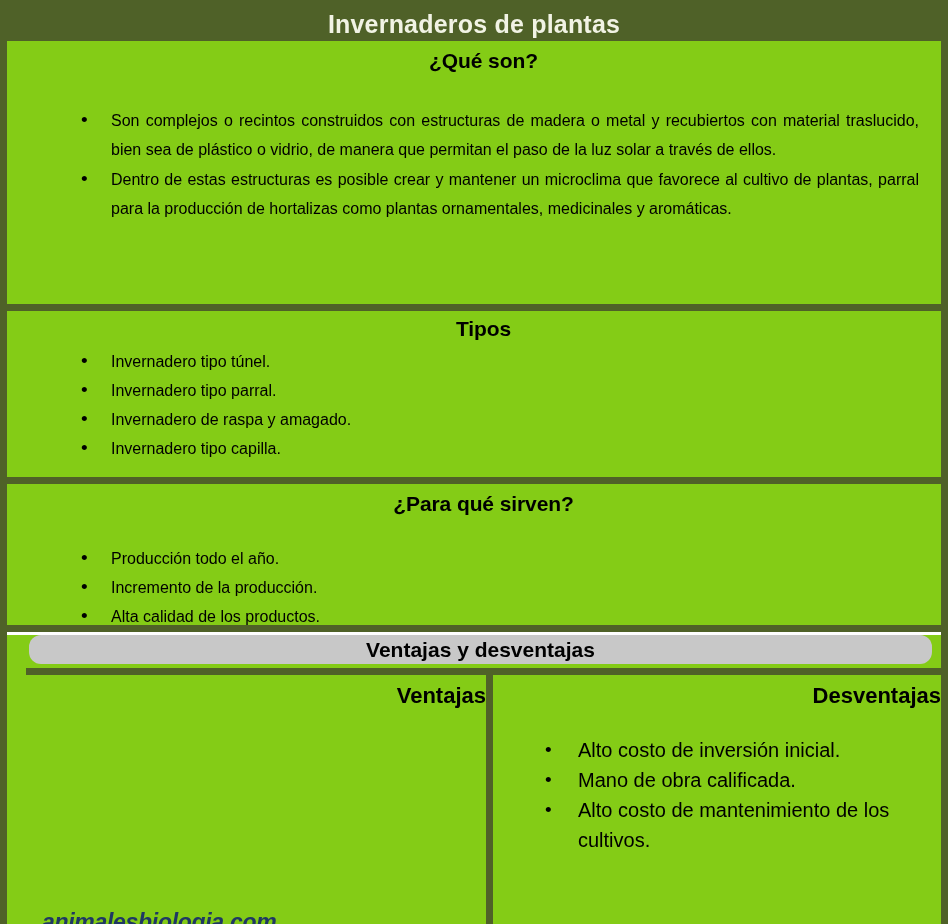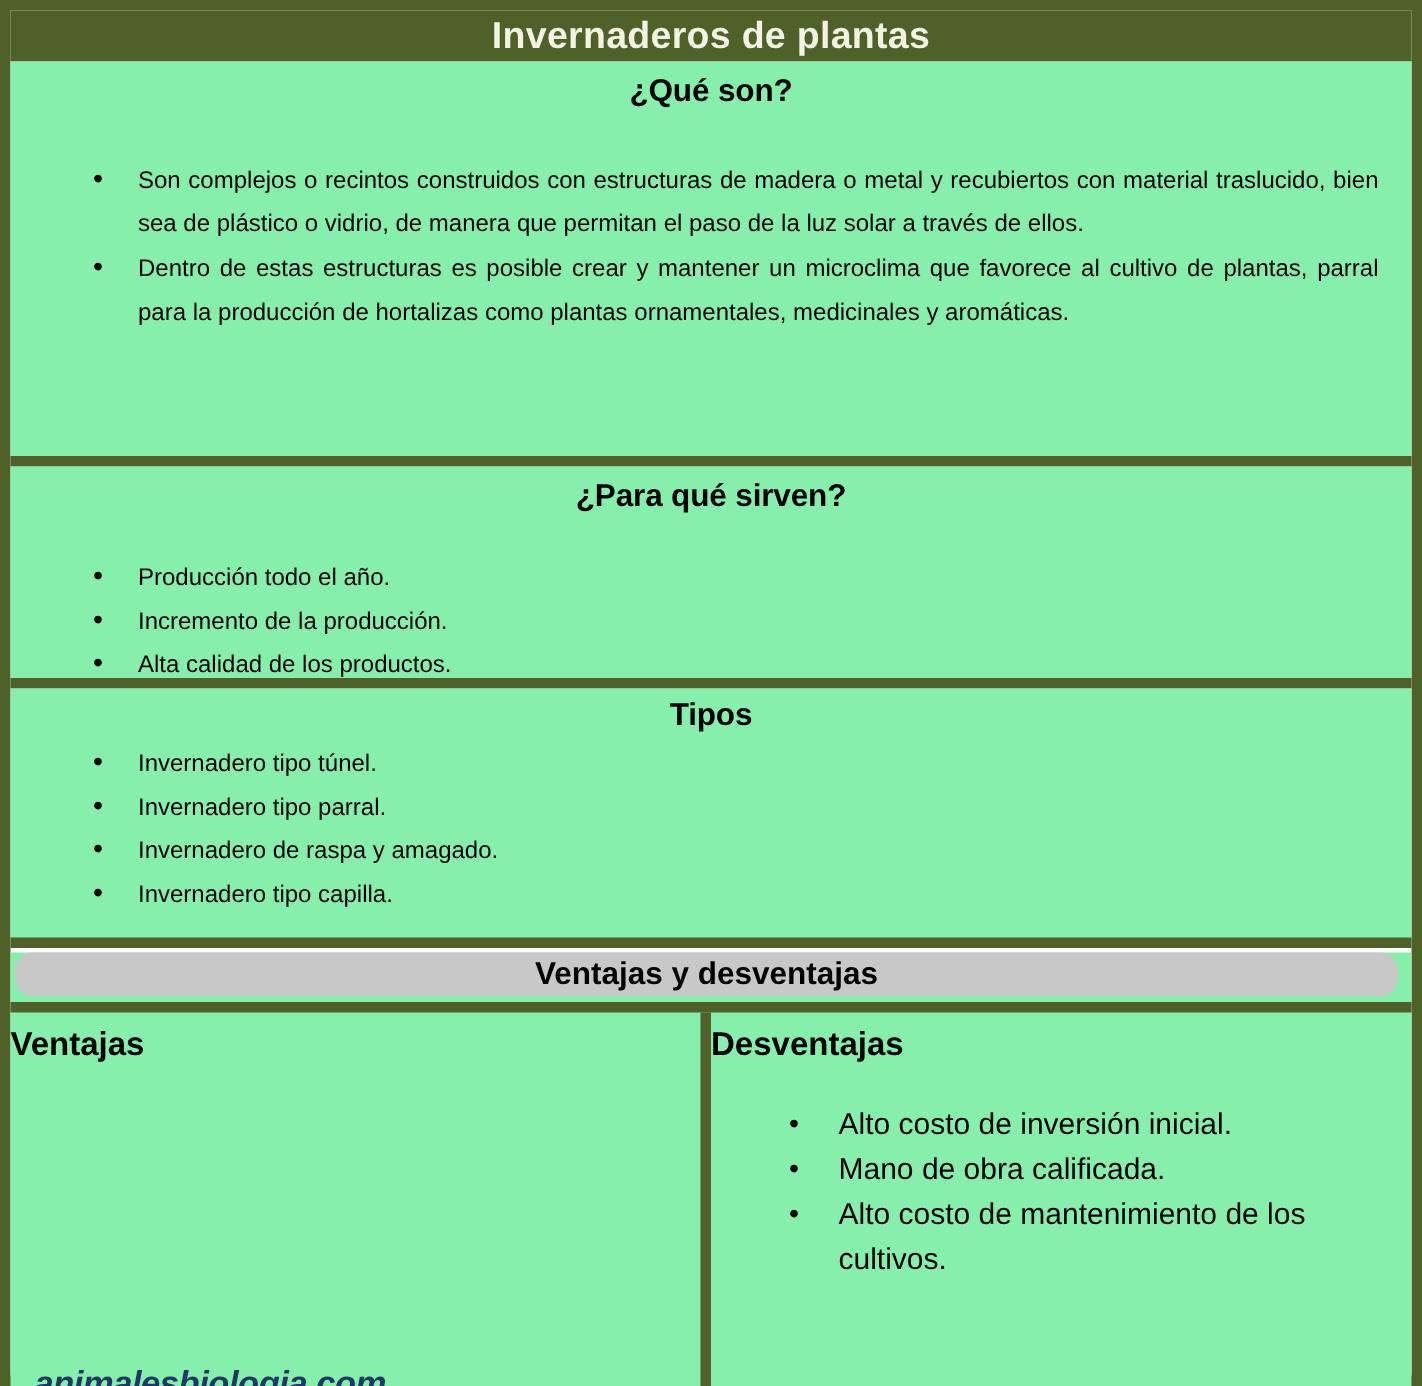--- a/index.html
+++ b/index.html
@@ -32,21 +32,22 @@
     font-size: 25px;
     line-height: 34px;
     height: 34px;
     letter-spacing: 0.2px;
   }
 
   
   .section {
     border-bottom: 7px solid #4f6128;
     box-sizing: border-box;
-    background: #86efac;
+    background: #84cc16;
+    padding-left: 19px;
   }
   .section:last-of-type { border-bottom: none; }
 
   .sec-head {
     text-align: center;
     font-weight: bold;
     font-size: 21px;
     color: #000000;
     padding-top: 8px;
     letter-spacing: -0.1px;
@@ -119,21 +120,21 @@
     box-sizing: border-box;
     position: relative;
   }
   .vyd-col.left {
     width: 467px;
     border-right: 7px solid #4f6128;
   }
   .vyd-col.right { flex: 1; }
 
   .vyd-head {
-    text-align: left;
+    text-align: right;
     font-weight: bold;
     font-size: 22px;
     padding-top: 8px;
     color: #000;
   }
 
   ul.wide {
     list-style: none;
     margin: 26px 0 0 0;
     padding: 0;
@@ -172,42 +173,42 @@
 
 <div class="sheet">
 
   <div class="title-bar">Invernaderos de plantas</div>
 
   <div class="section" id="sec-queson">
     <div class="sec-head">¿Qué son?</div>
     <ul class="bullets justify">
       <li>Son complejos o recintos construidos con estructuras de madera o metal y recubiertos con material traslucido, bien sea de plástico o vidrio, de manera que permitan el paso de la luz solar a través de ellos.</li>
       <li>Dentro de estas estructuras es posible crear y mantener un microclima que favorece al cultivo de plantas, parral para la producción de hortalizas como plantas ornamentales, medicinales y aromáticas.</li>
-    </ul>
-  </div>
-
-  <div class="section" id="sec-sirven">
-    <div class="sec-head">¿Para qué sirven?</div>
-    <ul class="bullets">
-      <li>Producción todo el año.</li>
-      <li>Incremento de la producción.</li>
-      <li>Alta calidad de los productos.</li>
     </ul>
   </div>
 
   <div class="section" id="sec-tipos">
     <div class="sec-head">Tipos</div>
     <ul class="bullets">
       <li>Invernadero tipo túnel.</li>
       <li>Invernadero tipo parral.</li>
       <li>Invernadero de raspa y amagado.</li>
       <li>Invernadero tipo capilla.</li>
     </ul>
   </div>
 
+  <div class="section" id="sec-sirven">
+    <div class="sec-head">¿Para qué sirven?</div>
+    <ul class="bullets">
+      <li>Producción todo el año.</li>
+      <li>Incremento de la producción.</li>
+      <li>Alta calidad de los productos.</li>
+    </ul>
+  </div>
+
   <div class="section" id="sec-vyd">
 
     <div class="vyd-bar">Ventajas y desventajas</div>
 
     <div class="vyd-cols">
 
       <div class="vyd-col left">
         <div class="vyd-head">Ventajas</div>
         <div class="watermark">animalesbiologia.com</div>
       </div>

